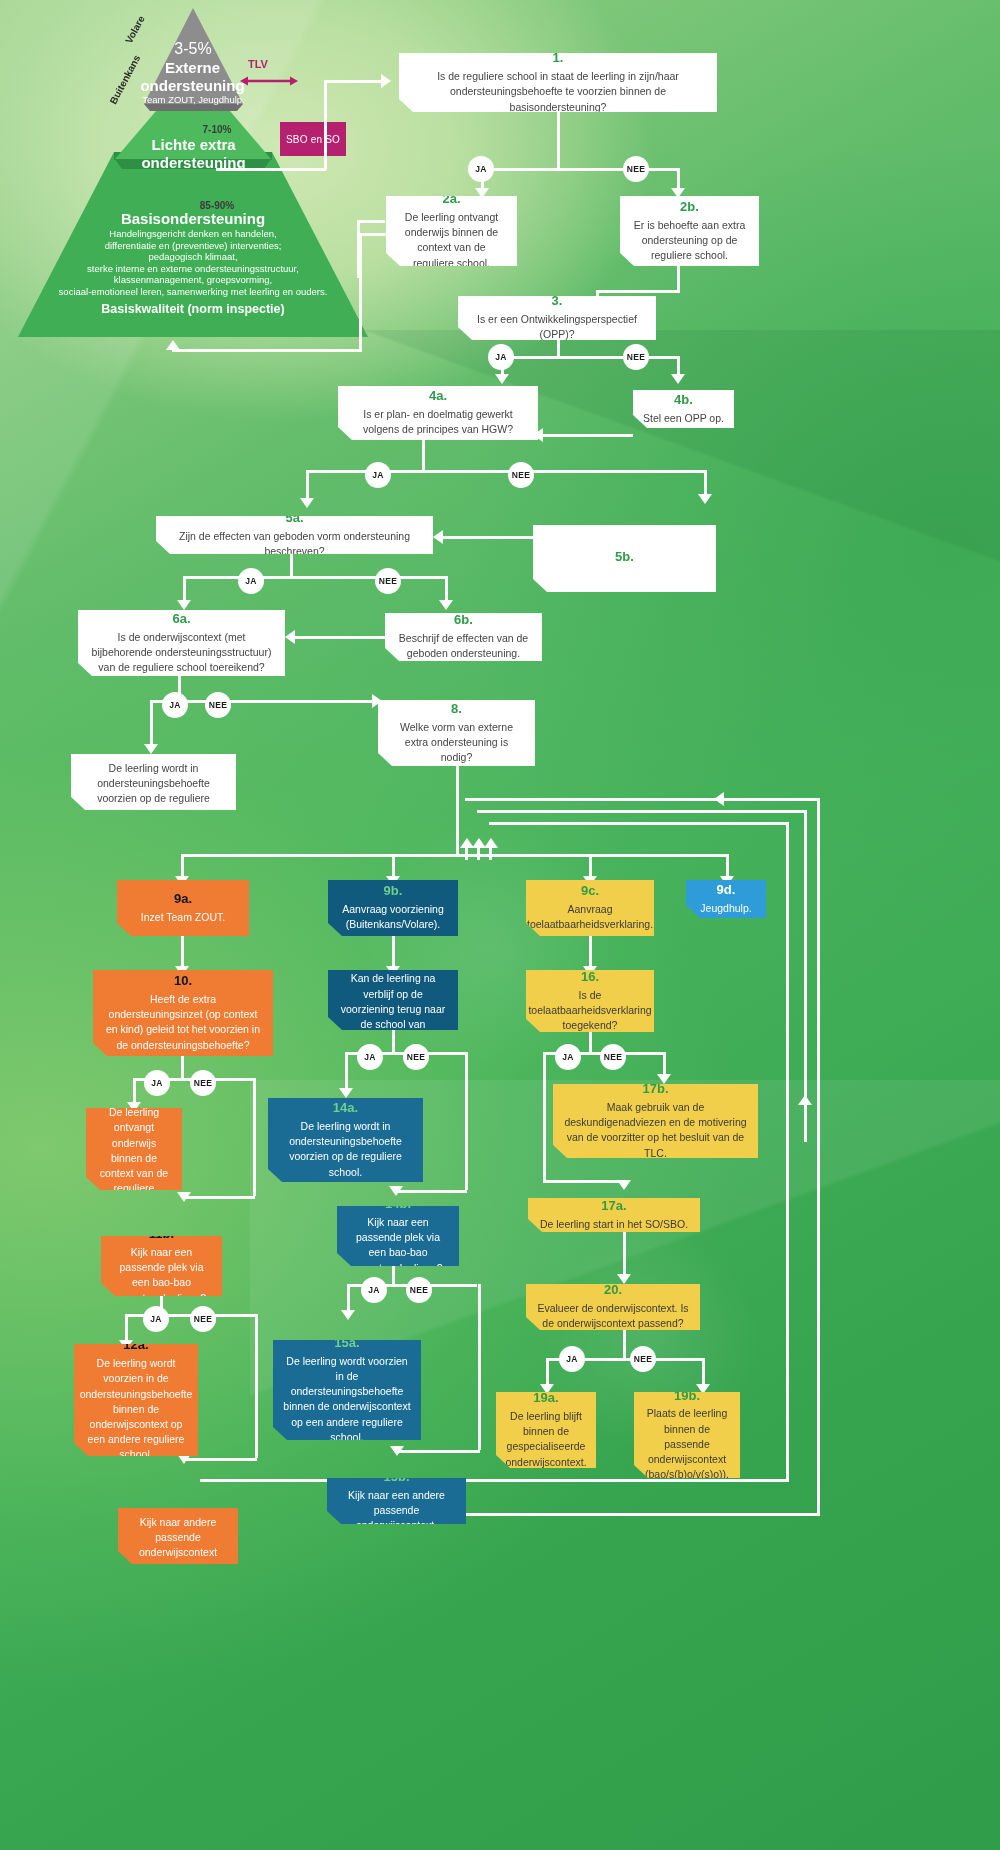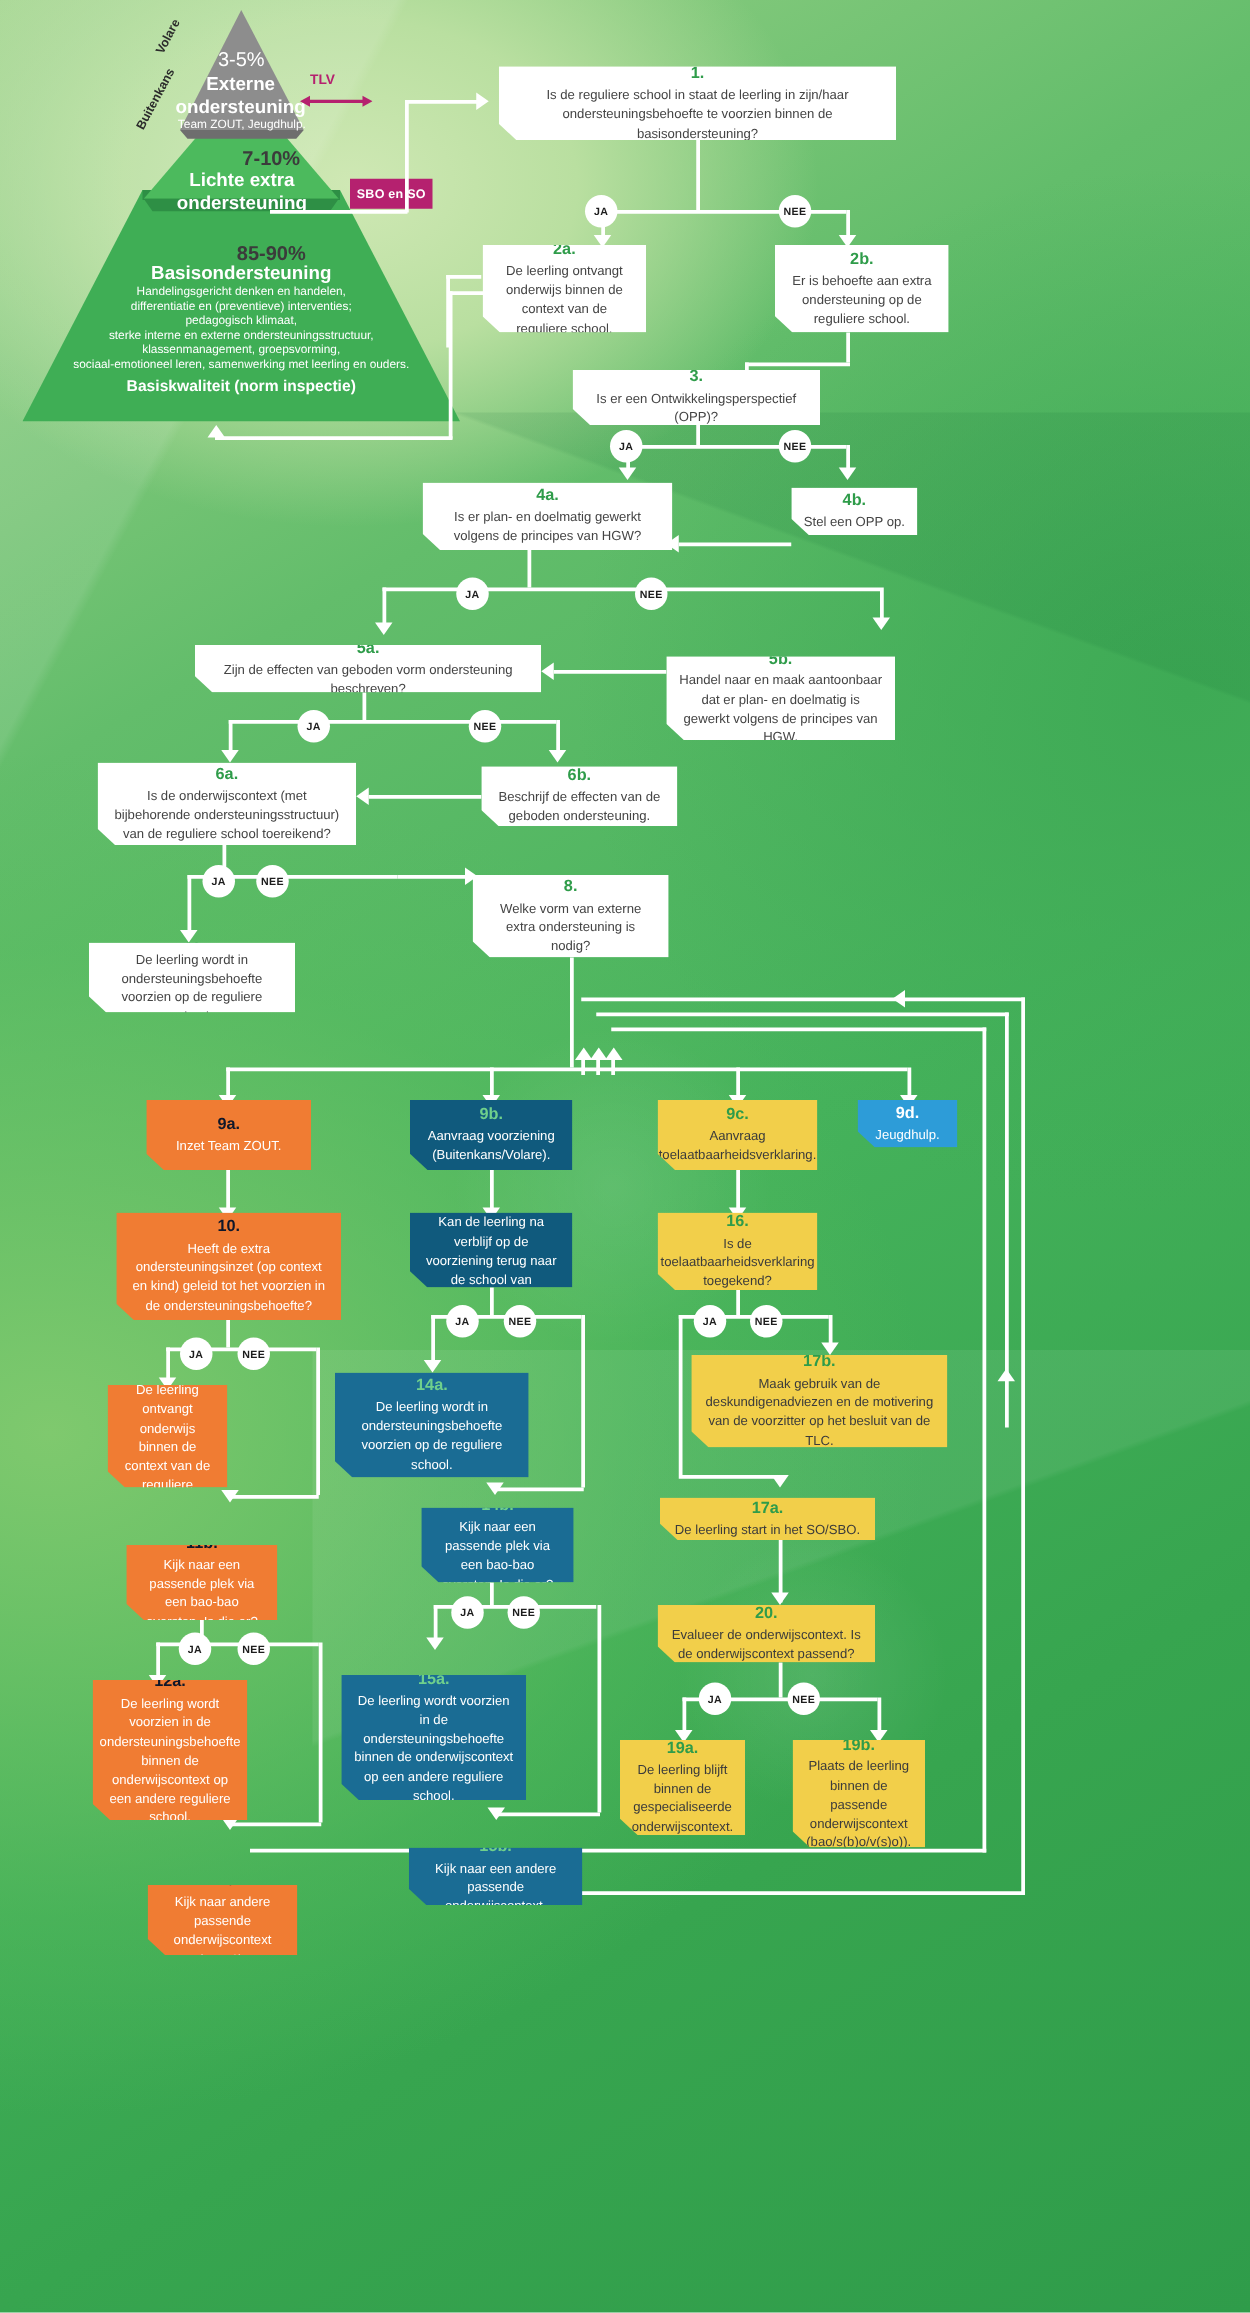--- a/index.html
+++ b/index.html
@@ -23,29 +23,29 @@
   .sheen3 {left:250px; top:1080px; width:750px; height:770px;
     background:linear-gradient(160deg, rgba(255,255,255,0.07) 0 30%, rgba(255,255,255,0) 30.5% 100%);}
   .blob {position:absolute; border-radius:50%; pointer-events:none;
     background:radial-gradient(circle, rgba(255,255,255,0.10) 0%, rgba(255,255,255,0) 70%);}
 
   
   #pyramid {position:absolute; left:18px; top:2px; width:350px; height:340px;}
   .tri {position:absolute;}
   .tri svg {display:block;}
   .pyr-label {position:absolute; text-align:center; color:#fff; line-height:1.22;}
-  .pct {font-size:16px; font-weight:bold; color:#3b3b3b;margin-left:48px;}
+  .pct {font-size:10px; font-weight:bold; color:#3b3b3b;margin-left:48px;}
   .pyr-title {font-size:15px; font-weight:bold;}
   .pyr-sub {font-size:9.5px;}
   .side-lbl {position:absolute; font-size:10px; font-weight:bold; color:#2b2b2b; white-space:nowrap;}
   .tlv-wrap {position:absolute; left:222px; top:60px; width:130px; height:36px;}
   .tlv-txt {position:absolute; left:8px; top:-4px; font-size:11px; font-weight:bold; color:#b5216f;}
   .tlv-arrow {position:absolute; left:0px; top:14px; width:58px; height:10px;}
-  .sbo-chip {position:absolute; left:40px; top:81px; width:66px; height:24px;
-     background:#b5216f; color:#fff; font-size:10px; font-weight:bold;
+  .sbo-chip {position:absolute; left:40px; top:60px; width:66px; height:34px;
+     background:#b5216f; color:#fff; font-size:10px; font-weight:normal;
      display:flex; align-items:center; justify-content:center; letter-spacing:.2px;}
 
   
   .node {position:absolute; color:#444; text-align:center;
     font-size:10.5px; line-height:1.45; padding:7px 10px 8px;
     display:flex; flex-direction:column; justify-content:center; align-items:center;}
   .node .num {font-weight:bold; font-size:13px; margin-bottom:1px; display:block;}
   .node .body {display:block;}
 
   
@@ -351,21 +351,20 @@
   <span class="body">Stel een OPP op.</span>
 </div>
 
 <div class="node white nb-bl" style="left:156px; top:516px; width:277px; height:38px;">
   <span class="num">5a.</span>
   <span class="body">Zijn de effecten van geboden vorm ondersteuning beschreven?</span>
 </div>
 
 <div class="node white nb-bl" style="left:533px; top:525px; width:183px; height:67px;">
   <span class="num">5b.</span>
-  <span class="body">Handel naar en maak aantoonbaar dat er plan- en doelmatig is gewerkt volgens de principes van HGW.</span>
 </div>
 
 <div class="node white nb-bl" style="left:78px; top:610px; width:207px; height:66px;">
   <span class="num">6a.</span>
   <span class="body">Is de onderwijscontext (met bijbehorende ondersteuningsstructuur) van de reguliere school toereikend?</span>
 </div>
 
 <div class="node white nb-bl" style="left:385px; top:613px; width:157px; height:48px;">
   <span class="num">6b.</span>
   <span class="body">Beschrijf de effecten van de geboden ondersteuning.</span>

